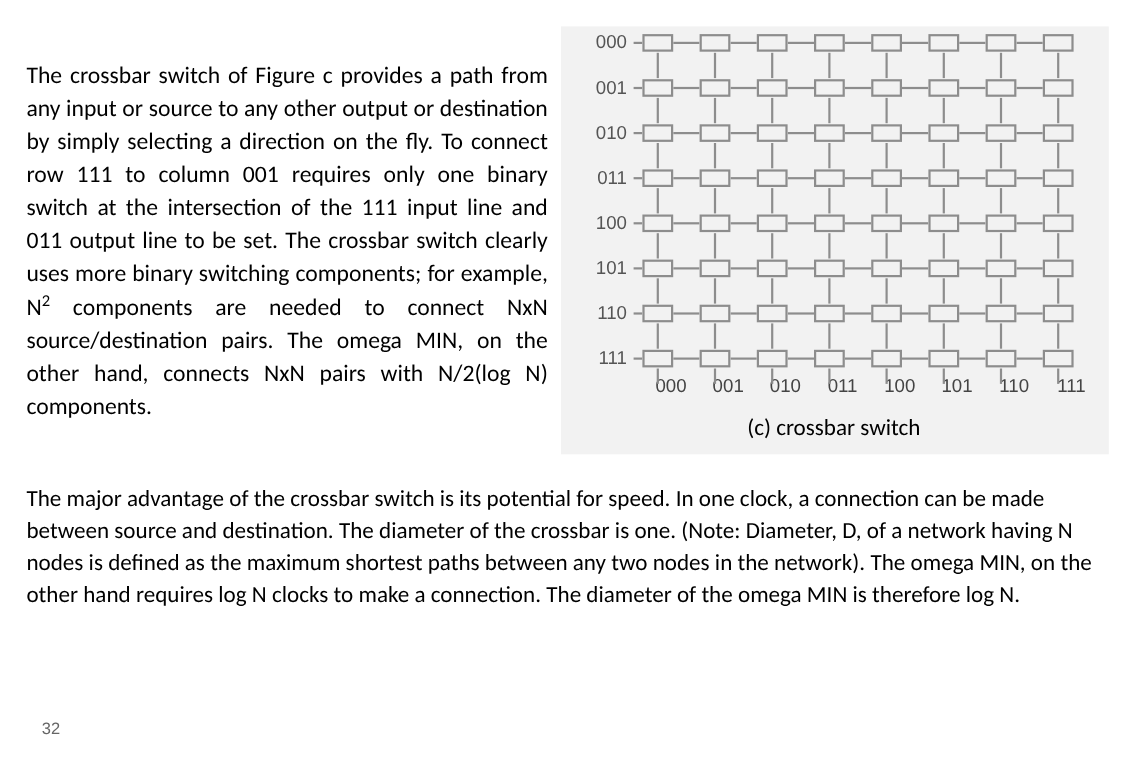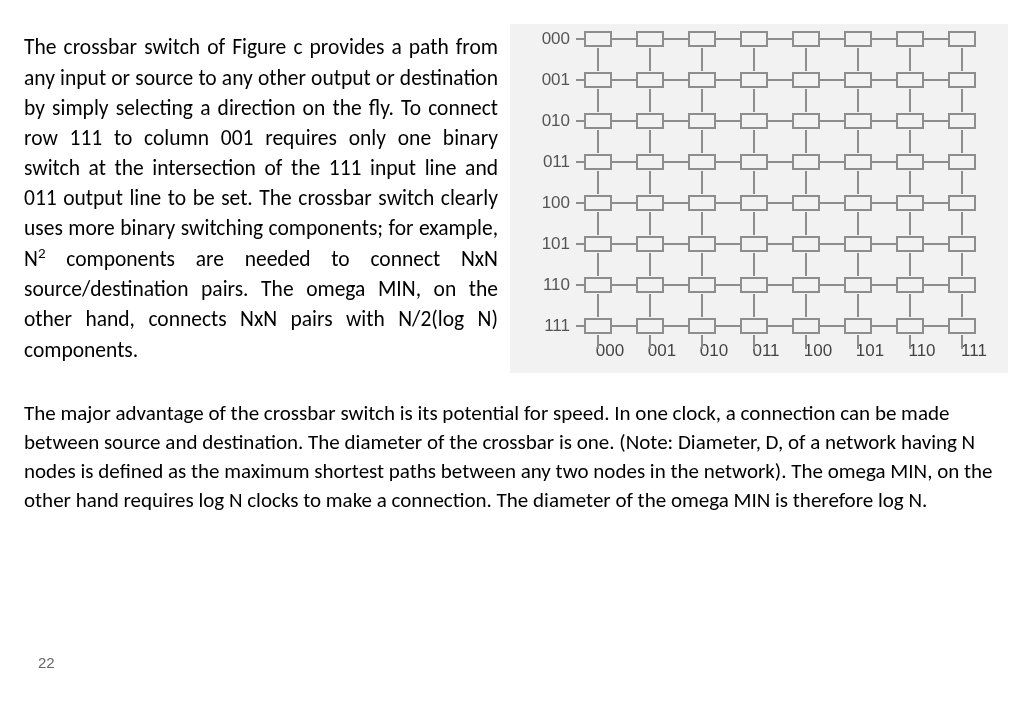--- a/index.html
+++ b/index.html
@@ -354,20 +354,21 @@
             <span>000</span>
             <span>001</span>
             <span>010</span>
             <span>011</span>
             <span>100</span>
             <span>101</span>
             <span>110</span>
             <span>111</span>
           </div>
       </div>
+      <div class="caption">(c) crossbar switch</div>
     </div>
 
   </div>
 
   <div class="para2">The major advantage of the crossbar switch is its potential for speed. In one clock, a connection can be made between source and destination. The diameter of the crossbar is one. (Note: Diameter, D, of a network having N nodes is defined as the maximum shortest paths between any two nodes in the network). The omega MIN, on the other hand requires log N clocks to make a connection. The diameter of the omega MIN is therefore log N.</div>
 
-  <div class="pagenum">22</div>
+  <div class="pagenum">32</div>
 </div>
 
 </body></html>

